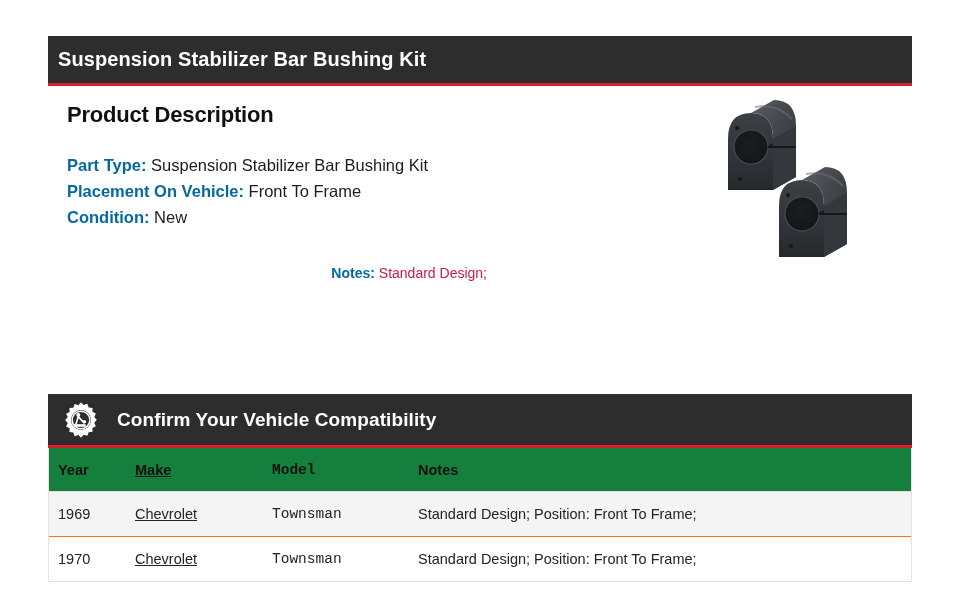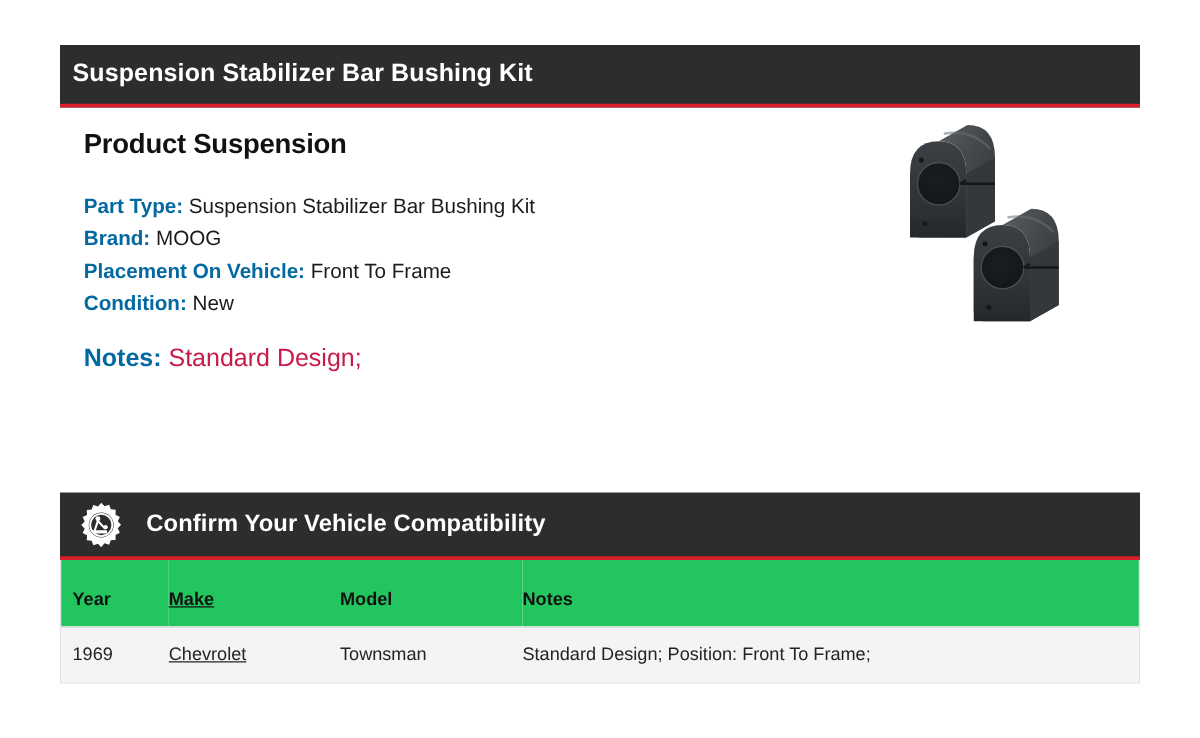--- a/index.html
+++ b/index.html
@@ -67,23 +67,24 @@
   .spec-line { }
 
   .spec-key {
     font-weight: bold;
     color: #0369a1;
   }
 
   .spec-val { font-weight: normal; }
 
   .notes-line {
-    margin-top: 18px;
-    font-size: 20px;
+    margin-top: 30px;
+    font-size: 14px;
     line-height: 26px;
+    text-align: right;
   }
 
   .notes-val { color: #c8194b; }
 
   
   .product-image {
     position: absolute;
     right: 6px;
     top: 8px;
     width: 190px;
@@ -126,63 +127,60 @@
     width: 100%;
     border-collapse: collapse;
     table-layout: fixed;
   }
 
   table.compat-table th {
     text-align: left;
     font-size: 14.5px;
     font-weight: bold;
     color: #111111;
-    padding: 24px 0 13px 0;
+    padding: 14px 0 13px 0;
     border-bottom: 1px solid #e0e0e0;
-    background: #22c55e;
+    background: #15803d;
   }
 
   table.compat-table td {
     text-align: left;
     font-size: 14.5px;
     color: #232323;
     padding: 14px 0 14px 0;
     border-bottom: 1px solid #f97316;
   }
 
   table.compat-table tbody tr:nth-child(odd) td { background: #f4f4f4; }
   table.compat-table tbody tr:nth-child(even) td { background: #ffffff; }
   table.compat-table tbody tr:last-child td { border-bottom: none; }
 
   .col-year  { width: 86px;  padding-left: 9px !important; }
   .col-make  { width: 137px; text-decoration: underline; }
-  .col-model { width: 146px; }
+  .col-model { width: 146px; font-family: Liberation Mono, monospace; }
   .col-notes { width: auto; }
 </style>
 </head>
 <body>
 
 <div class="page">
 
   <div class="product-card">
 
     <div class="dark-bar">
       <span class="dark-bar-title">Suspension Stabilizer Bar Bushing Kit</span>
     </div>
 
     <div class="product-body">
 
-      <div class="section-heading">Product Suspension</div>
+      <div class="section-heading">Product Description</div>
 
       <div class="spec-list">
         <div class="spec-line">
           <span class="spec-key">Part Type:</span><span class="spec-val"> Suspension Stabilizer Bar Bushing Kit</span>
-        </div>
-        <div class="spec-line">
-          <span class="spec-key">Brand:</span><span class="spec-val"> MOOG</span>
         </div>
         <div class="spec-line">
           <span class="spec-key">Placement On Vehicle:</span><span class="spec-val"> Front To Frame</span>
         </div>
         <div class="spec-line">
           <span class="spec-key">Condition:</span><span class="spec-val"> New</span>
         </div>
 
         <div class="notes-line">
           <span class="spec-key">Notes:</span><span class="notes-val"> Standard Design;</span>
@@ -276,18 +274,24 @@
           <th class="col-notes">Notes</th>
         </tr>
       </thead>
       <tbody>
         <tr>
           <td class="col-year">1969</td>
           <td class="col-make">Chevrolet</td>
           <td class="col-model">Townsman</td>
           <td class="col-notes">Standard Design; Position: Front To Frame;</td>
         </tr>
+        <tr>
+          <td class="col-year">1970</td>
+          <td class="col-make">Chevrolet</td>
+          <td class="col-model">Townsman</td>
+          <td class="col-notes">Standard Design; Position: Front To Frame;</td>
+        </tr>
       </tbody>
     </table>
 
   </div>
 
 </div>
 
 </body></html>

